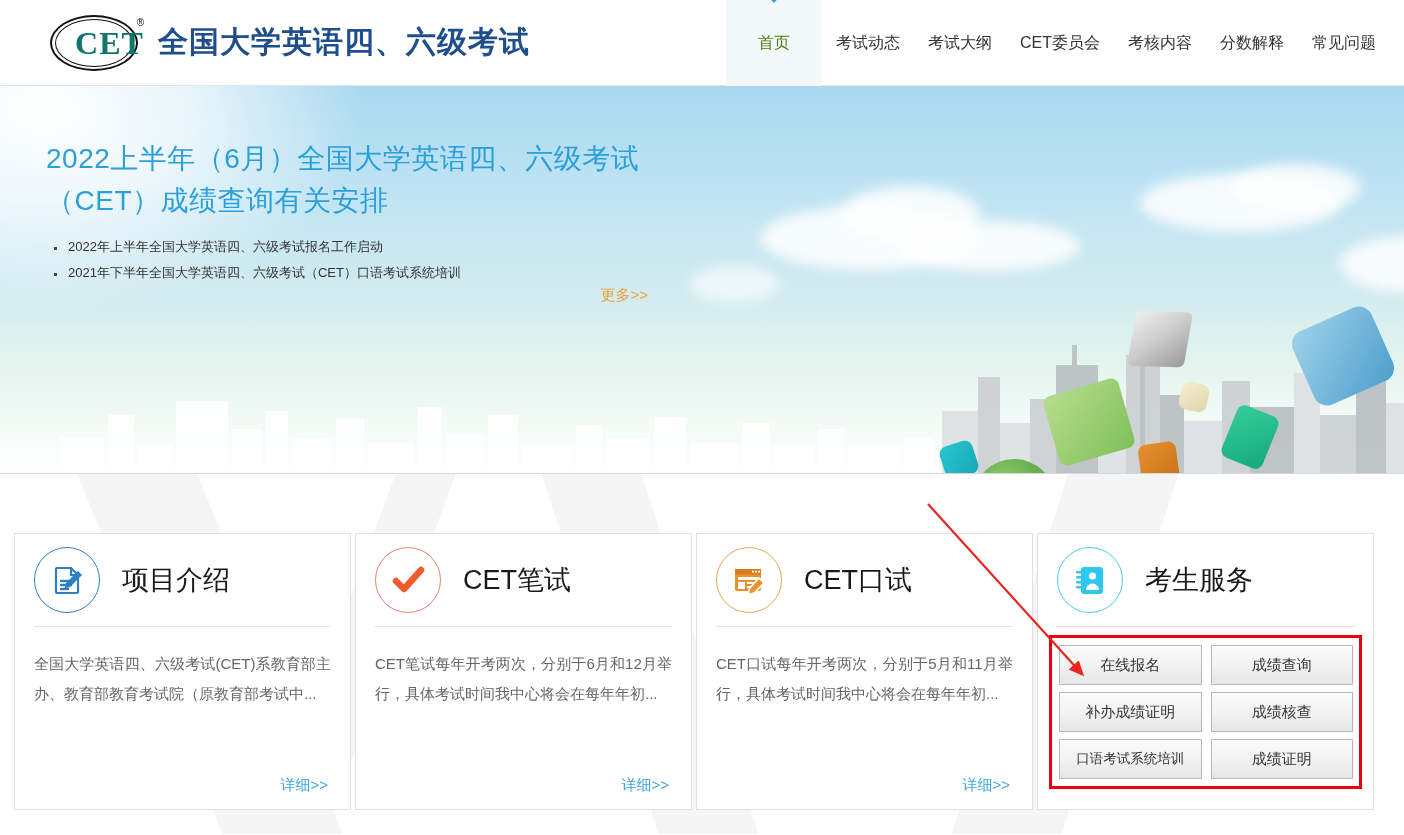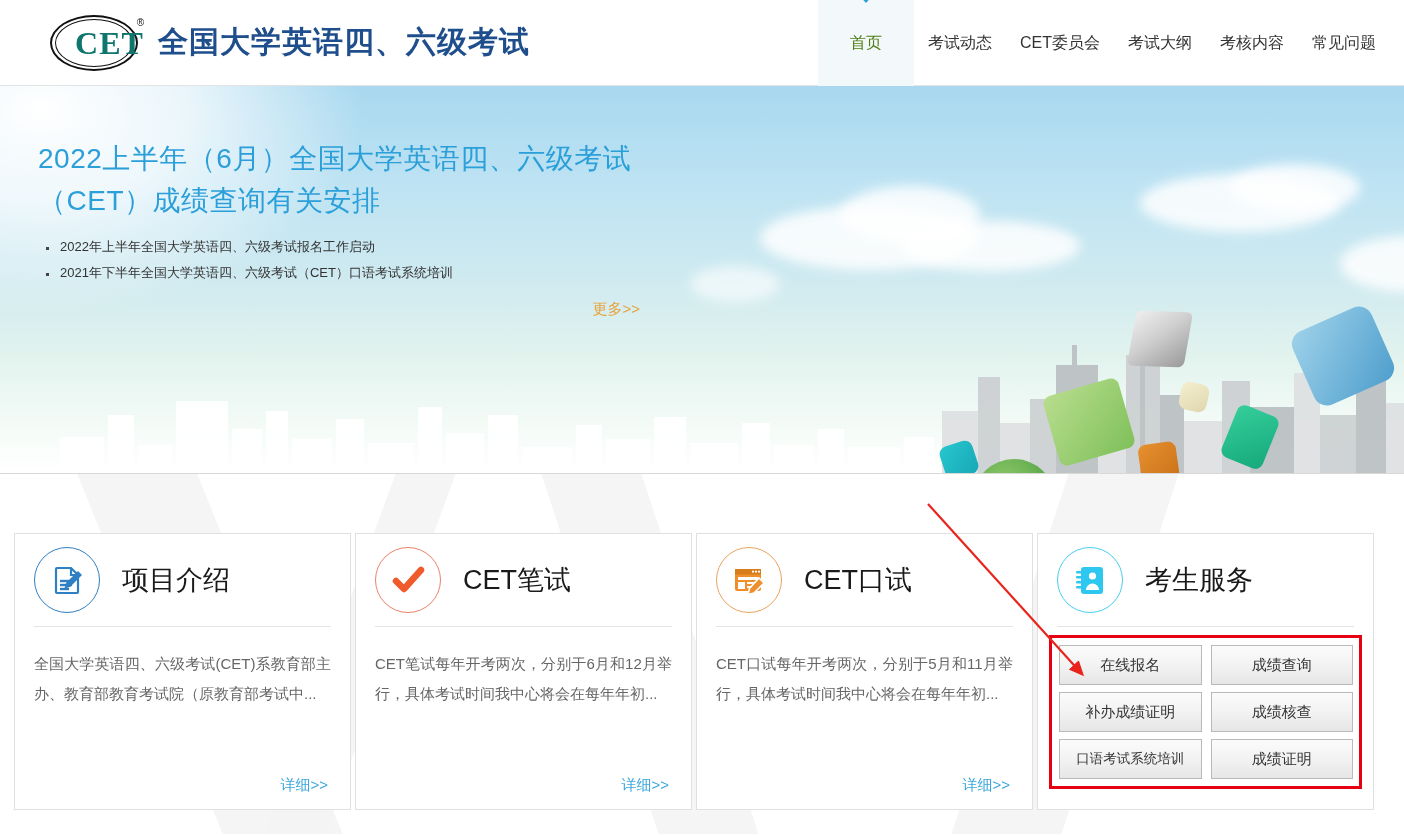--- a/index.html
+++ b/index.html
@@ -120,42 +120,42 @@
   .cube { position: absolute; border-radius: 8px; }
   .cube.c-teal  { background: linear-gradient(140deg,#28c6cf,#16a8b5); }
   .cube.c-grey  { background: linear-gradient(140deg,#efefef 0%,#cfcfcf 45%,#9a9a9a 100%); border-radius:6px; }
   .cube.c-green { background: linear-gradient(140deg,#b8dd8e,#7fc05a); }
   .cube.c-cream { background: linear-gradient(140deg,#f5efcf,#ded6ae); }
   .cube.c-emer  { background: linear-gradient(140deg,#35cf9b,#16a87a); }
   .cube.c-orange{ background: linear-gradient(140deg,#e6902f,#c76f17); }
   .cube.c-blue  { background: linear-gradient(140deg,#9fd2ea,#4e9ecd); }
 
   
-  #banner-text { position: absolute; left: 4px; top: 0; width: 700px; padding: 52px 40px 0 34px; }
+  #banner-text { position: absolute; left: 12px; top: 0; width: 700px; padding: 52px 40px 0 34px; }
   #banner-headline {
     font-size: 28px; line-height: 1.5; color: #2b9fd9;
     font-weight: 400; letter-spacing: .5px;
   }
   #banner-summary {
     margin-top: 26px;
     font-size: 15px; line-height: 2.05; color: #555;
     text-indent: 2em;
   }
   #banner-list { margin-top: 12px; list-style: none; }
   #banner-list li {
     position: relative;
     font-size: 13px; line-height: 2.0; color: #333;
     padding-left: 22px; cursor: pointer;
   }
   #banner-list li::before {
     content: ""; position: absolute; left: 8px; top: 13px;
     width: 3px; height: 3px; background: #444; border-radius: 0;
   }
   #banner-more {
-    margin-top: 14px; text-align: right; padding-right: 24px;
+    text-align: right; padding-right: 24px;
     font-size: 15px; color: #e8a23a; cursor: pointer;
   }
 
   
   #cards-wrap {
     position: relative;
     width: 1404px; height: 360px;
     background: #ffffff;
     overflow: hidden;
   }
@@ -249,27 +249,30 @@
 
   <nav id="nav">
     <div class="nav-item active">
       <span class="nav-caret"></span>
       <span>首页</span>
     </div>
     <div class="nav-item">
       <span>考试动态</span>
     </div>
     <div class="nav-item">
+      <span>考试大纲</span>
+    </div>
+    <div class="nav-item">
       <span>CET委员会</span>
     </div>
     <div class="nav-item">
-      <span>考试大纲</span>
-    </div>
-    <div class="nav-item">
       <span>考核内容</span>
+    </div>
+    <div class="nav-item">
+      <span>分数解释</span>
     </div>
     <div class="nav-item">
       <span>常见问题</span>
     </div>
   </nav>
 </div>
 
 <div id="banner">
 
   <div class="cloud" style="left:760px; top:120px; width:220px; height:64px;"></div>

